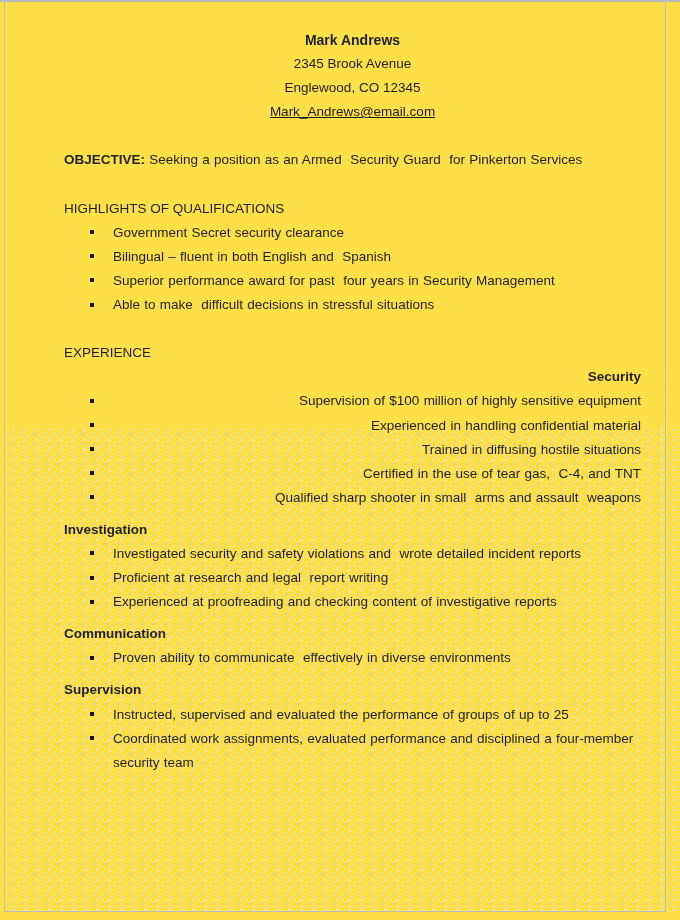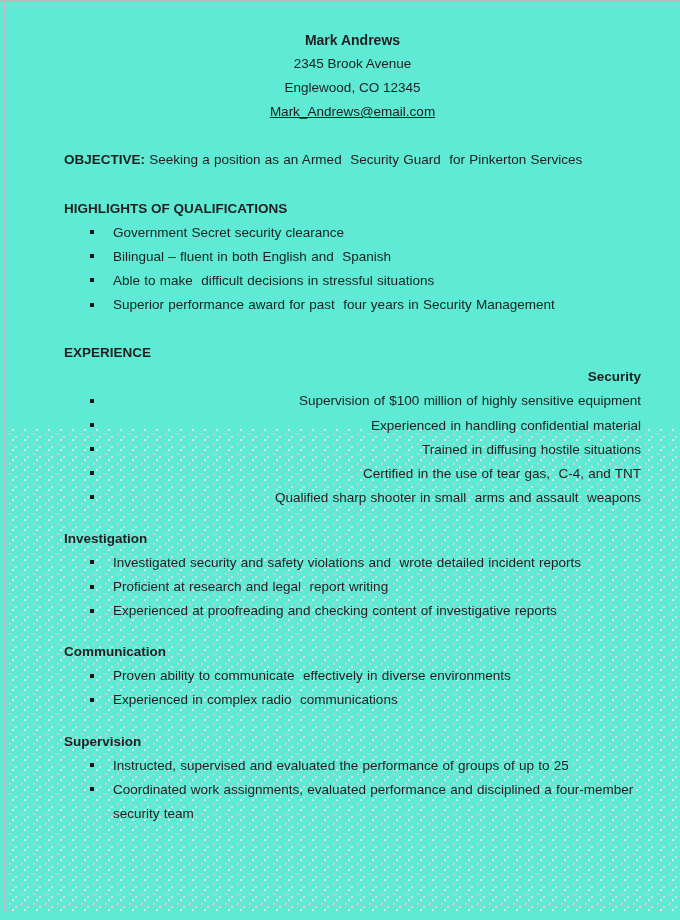--- a/index.html
+++ b/index.html
@@ -5,21 +5,21 @@
   html, body { margin: 0; padding: 0; }
   body {
     width: 680px; height: 920px;
     background: #ffffff;
     font-family: "Liberation Sans", sans-serif;
     overflow: hidden;
   }
   .page {
     position: relative;
     width: 680px; height: 920px;
-    background: #5eead4;
+    background: #fde047;
     color: #1f1f1f;
     font-size: 13.5px;
     line-height: 24.1px;
   }
   
   .dots {
     position: absolute;
     left: 4px; top: 429px;
     width: 675px; height: 482px;
     background-image:
@@ -48,38 +48,38 @@
     position: absolute; left: 0; top: 0;
     width: 680px; height: 912px;
     box-sizing: border-box;
     padding: 28px 39px 0 64px;
     z-index: 1;
   }
   .resume-header { text-align: center; }
   .candidate-name { font-weight: bold; font-size: 14px; }
   .email-link { color: #1d1d1d; text-decoration: underline; cursor: pointer; }
   .section { margin-top: 24.1px; }
-  .section-heading { font-weight: bold; }
+  .section-heading { font-weight: normal; }
   .group-title { font-weight: bold; }
   .objective-label { font-weight: bold; }
   .pre { white-space: pre-wrap; }
   ul.bullets { list-style: none; margin: 0; padding: 0; }
   ul.bullets li {
     position: relative;
     padding-left: 49px;
     width: 528px;
     box-sizing: content-box;
     word-spacing: 0.5px;
   }
   .sq {
     position: absolute; left: 26px; top: 9.5px;
     width: 4px; height: 4px; background: #161616;
   }
   .objective-line { word-spacing: 0.5px; }
-  .exp-group { margin-top: 17px; }
+  .exp-group { margin-top: 8px; }
   .exp-group.first { margin-top: 0; text-align: right; }
 </style>
 </head>
 <body>
 
 <div class="page">
   <div class="dots"></div>
   <div class="top-line"></div>
   <div class="frame"></div>
 
@@ -94,22 +94,22 @@
 
     <div class="section objective-line">
       <span class="objective-label">OBJECTIVE:</span><span class="pre"> Seeking a position as an Armed  Security Guard  for Pinkerton Services</span>
     </div>
 
     <div class="section">
       <div class="section-heading">HIGHLIGHTS OF QUALIFICATIONS</div>
       <ul class="bullets">
         <li><span class="sq"></span><span class="pre">Government Secret security clearance</span></li>
         <li><span class="sq"></span><span class="pre">Bilingual – fluent in both English and  Spanish</span></li>
+        <li><span class="sq"></span><span class="pre">Superior performance award for past  four years in Security Management</span></li>
         <li><span class="sq"></span><span class="pre">Able to make  difficult decisions in stressful situations</span></li>
-        <li><span class="sq"></span><span class="pre">Superior performance award for past  four years in Security Management</span></li>
       </ul>
     </div>
 
     <div class="section">
       <div class="section-heading">EXPERIENCE</div>
 
       <div class="exp-group first">
         <div class="group-title">Security</div>
         <ul class="bullets">
           <li><span class="sq"></span><span class="pre">Supervision of $100 million of highly sensitive equipment</span></li>
@@ -126,21 +126,20 @@
           <li><span class="sq"></span><span class="pre">Investigated security and safety violations and  wrote detailed incident reports</span></li>
           <li><span class="sq"></span><span class="pre">Proficient at research and legal  report writing</span></li>
           <li><span class="sq"></span><span class="pre">Experienced at proofreading and checking content of investigative reports</span></li>
         </ul>
       </div>
 
       <div class="exp-group">
         <div class="group-title">Communication</div>
         <ul class="bullets">
           <li><span class="sq"></span><span class="pre">Proven ability to communicate  effectively in diverse environments</span></li>
-          <li><span class="sq"></span><span class="pre">Experienced in complex radio  communications</span></li>
         </ul>
       </div>
 
       <div class="exp-group">
         <div class="group-title">Supervision</div>
         <ul class="bullets">
           <li><span class="sq"></span><span class="pre">Instructed, supervised and evaluated the performance of groups of up to 25</span></li>
           <li><span class="sq"></span><span>Coordinated work assignments, evaluated  performance and disciplined a four-member security team</span></li>
         </ul>
       </div>

